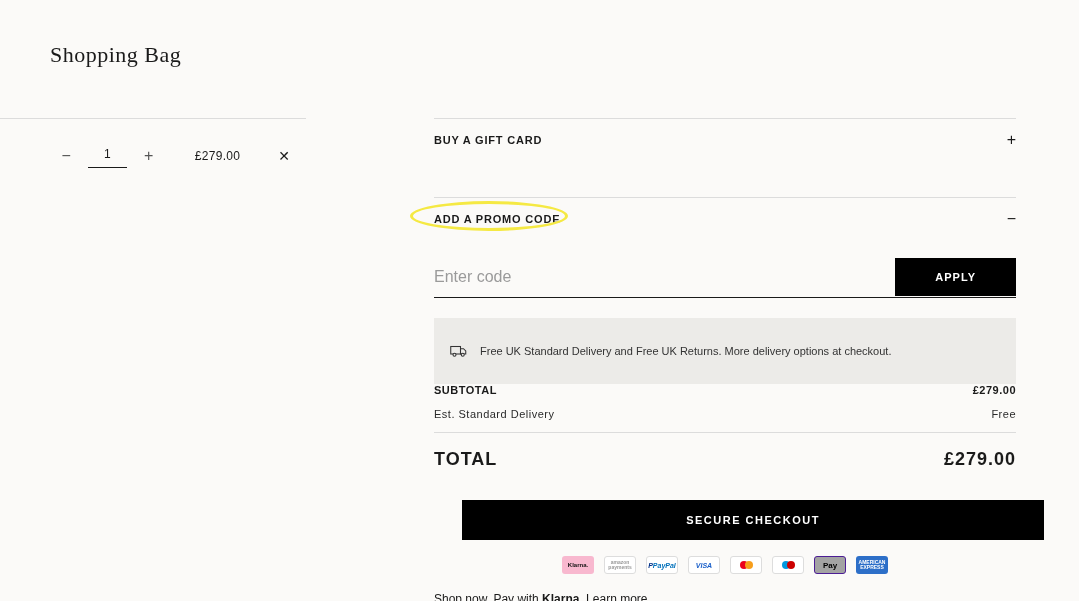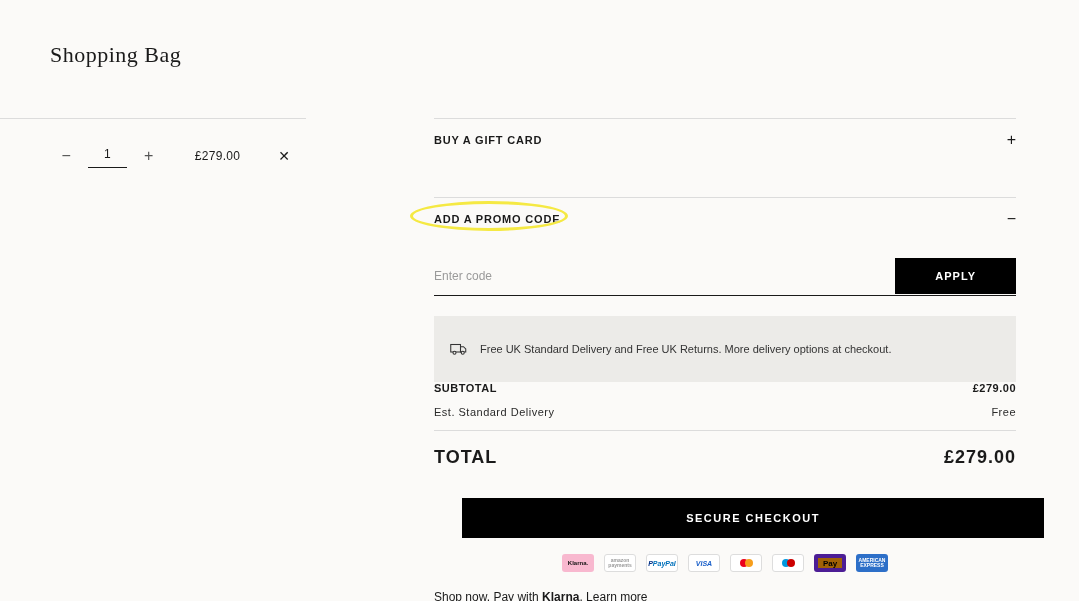--- a/index.html
+++ b/index.html
@@ -102,21 +102,21 @@
   .promo-input-row {
     display: flex;
     margin-top: 18px;
     border-bottom: 1px solid #1a1a1a;
     padding-bottom: 1px;
   }
   .promo-input {
     flex: 1;
     border: none;
     background: transparent;
-    font-size: 12px;
+    font-size: 16px;
     padding: 10px 0;
     outline: none;
     color: #4c1d95;
   }
   .promo-input::placeholder { color: #9a9a9a; }
   .apply-btn {
     background: #000;
     color: #fff;
     border: none;
     font-size: 11px;
@@ -177,21 +177,21 @@
     align-items: center;
     justify-content: center;
     font-weight: 700;
   }
   .klarna-b { background:#f8b8cf; color:#111; font-size:6px;}
   .amazon-b { background:#fff; border:1px solid #ddd; color:#999; font-size:5px; line-height:1;}
   .paypal-b { background:#fff; border:1px solid #ddd; }
   .visa-b { background:#fff; border:1px solid #ddd; color:#1a5fc9; font-style:italic;}
   .mc-b { background:#fff; border:1px solid #ddd; }
   .maestro-b { background:#fff; border:1px solid #ddd; }
-  .apay-b { background:#a16207; border:4px solid #4c1d95; color:#000; }
+  .apay-b { background:#a3a3a3; border:1px solid #4c1d95; color:#000; }
   .amex-b { background:#2d6fc8; color:#fff; font-size:5px;}
   .circles { display:flex; }
   .circ { width:8px; height:8px; border-radius:50%; }
   .circ.r { background:#eb001b; }
   .circ.o { background:#f79e1b; margin-left:-3px; }
   .circ.b { background:#0099df; }
   .circ.rd { background:#cc0000; margin-left:-3px;}
   .klarna-line {
     font-size: 12px;
     margin-top: 18px;

